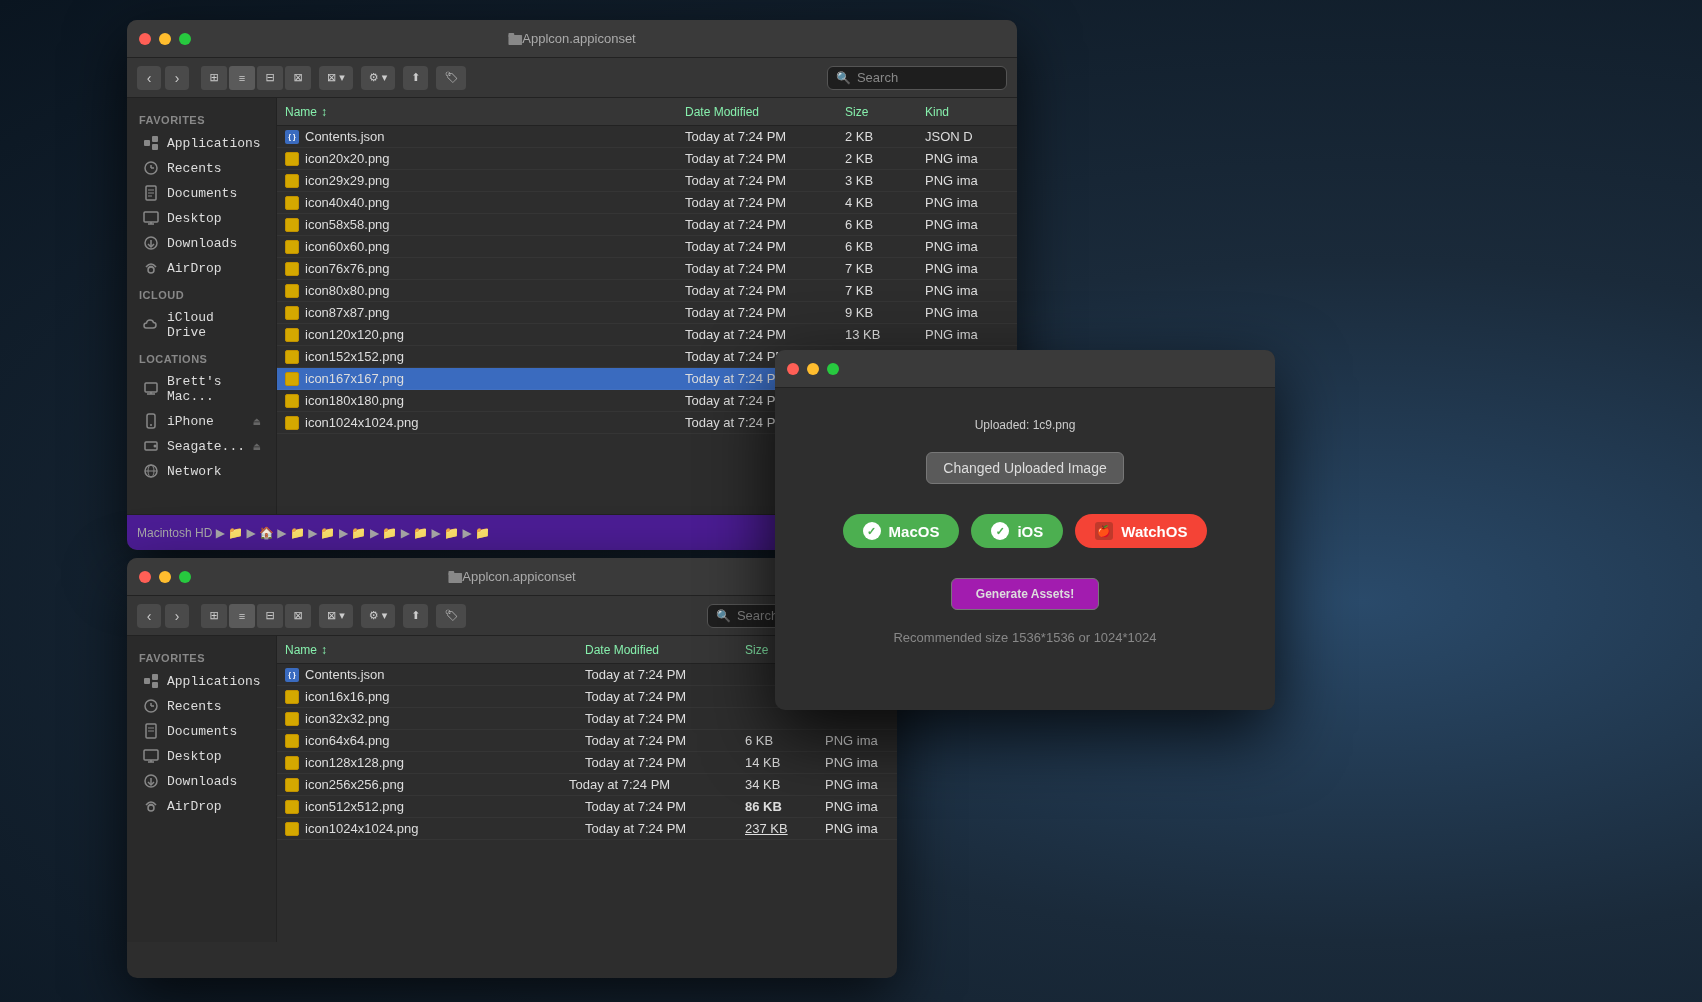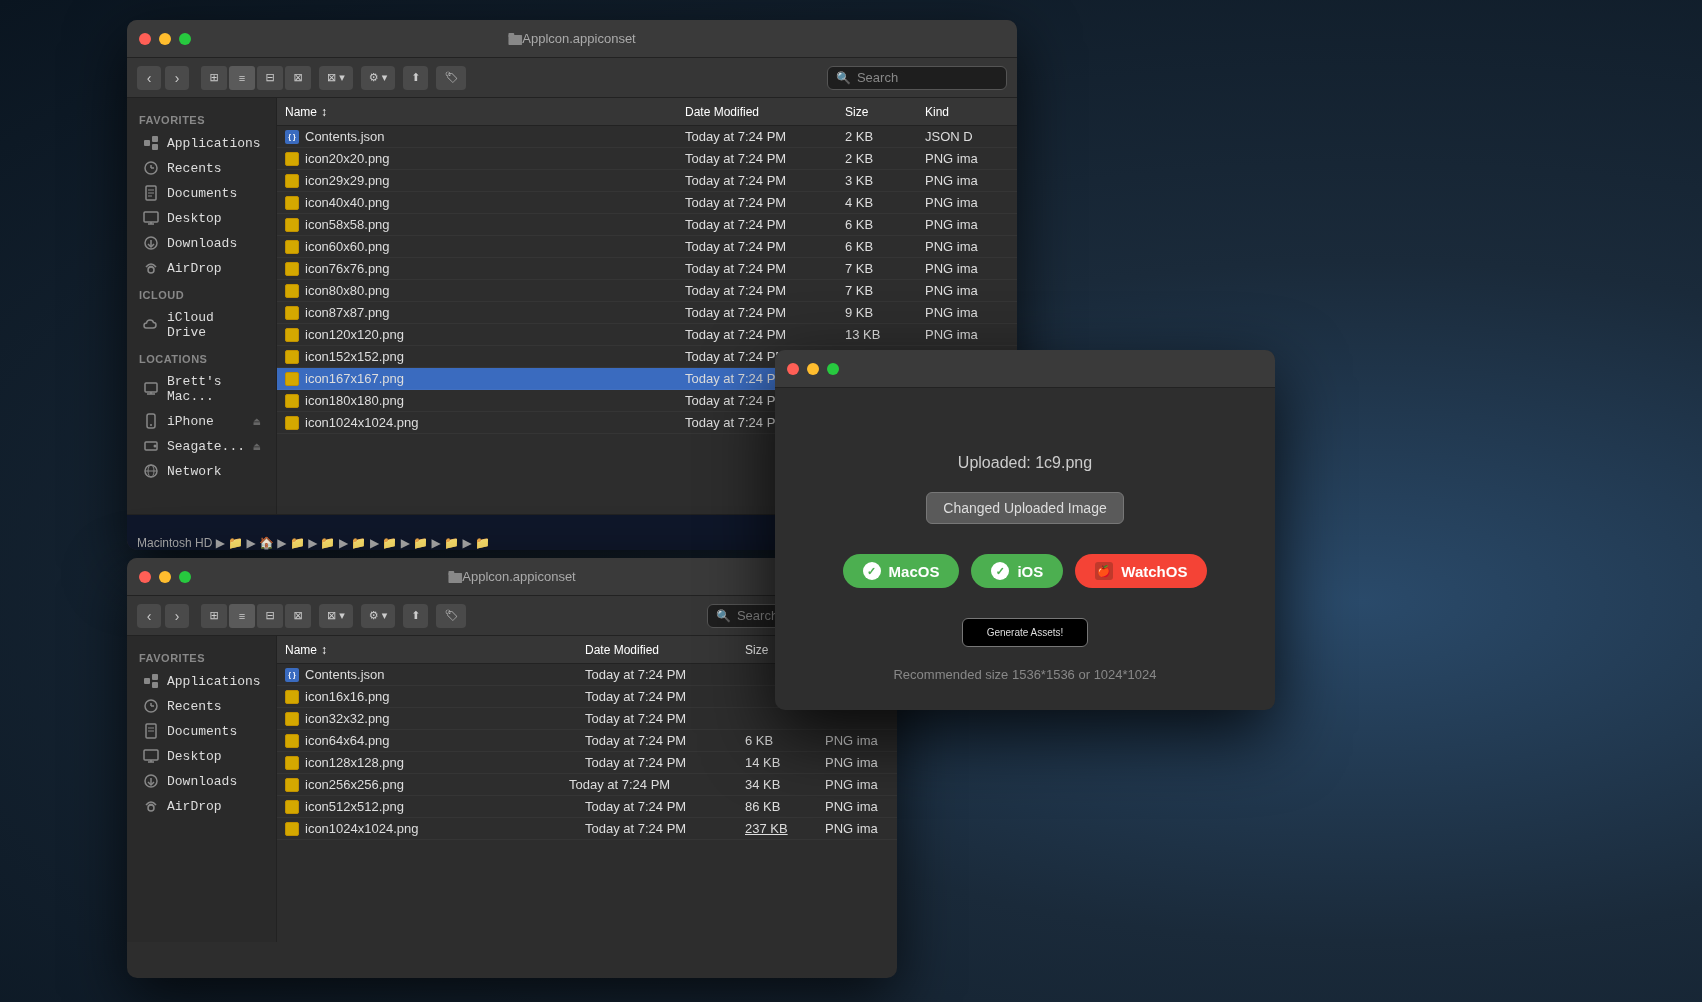--- a/index.html
+++ b/index.html
@@ -213,21 +213,21 @@
       display: flex;
       border-bottom: 1px solid #222;
       background: #363636;
       height: 28px;
     }
 
     .file-col-header {
       display: flex;
       align-items: center;
       padding: 0 8px;
-      color: #ffffff;
+      color: #86efac;
       font-size: 12px;
       gap: 4px;
       cursor: pointer;
     }
 
     .file-col-header.name { flex: 1; min-width: 0; }
     .file-col-header.modified { width: 160px; }
     .file-col-header.size { width: 80px; }
     .file-col-header.kind { width: 100px; }
 
@@ -291,25 +291,25 @@
       font-size: 7px;
       display: flex;
       align-items: center;
       justify-content: center;
       font-weight: bold;
       border: 1px solid #c09000;
     }
 
     
     .finder-statusbar {
-      background: #0f172a;
+      background: #4c1d95;
       height: 36px;
       border-top: 1px solid #222;
       display: flex;
-      align-items: flex-end;
+      align-items: center;
       padding: 0 10px;
       overflow: hidden;
     }
 
     .breadcrumb-path {
       display: flex;
       align-items: center;
       gap: 4px;
       color: #aaa;
       font-size: 12px;
@@ -336,22 +336,21 @@
     .app-content {
       padding: 30px 40px;
       display: flex;
       flex-direction: column;
       align-items: center;
       gap: 20px;
     }
 
     .app-uploaded-text {
       color: #ccc;
-      font-size: 16px;
-      margin-top: 36px;
+      font-size: 12px;
     }
 
     .app-change-btn {
       background: #5a5a5a;
       border: 1px solid #777;
       border-radius: 6px;
       color: #ddd;
       padding: 7px 16px;
       font-size: 14px;
       cursor: pointer;
@@ -406,27 +405,27 @@
     .platform-btn.watchos .check {
       background: #ff6b5b;
       width: 18px;
       height: 18px;
       border-radius: 4px;
       color: white;
       font-size: 10px;
     }
 
     .generate-btn {
-      background: #000000;
+      background: #a21caf;
       border: 1px solid #777;
       border-radius: 6px;
       color: #ddd;
       padding: 8px 24px;
-      font-size: 10px;
-      font-weight: 400;
+      font-size: 12px;
+      font-weight: 700;
       cursor: pointer;
     }
 
     .recommended-text {
       color: #888;
       font-size: 13px;
     }
   </style>
 </head>
 <body>
@@ -920,21 +919,21 @@
       <div class="file-cell modified">Today at 7:24 PM</div>
       <div class="file-cell size" style="width:80px;margin-left:16px;">34 KB</div>
       <div class="file-cell kind" style="width:80px;">PNG ima</div>
     </div>
           <div class="file-row">
       <div class="file-cell name">
         <div class="file-icon-png"></div>
         <span>icon512x512.png</span>
       </div>
       <div class="file-cell modified">Today at 7:24 PM</div>
-      <div class="file-cell size" style="width:80px;">86 KB</div>
+      <div class="file-cell size" style="width:80px;font-weight:bold;">86 KB</div>
       <div class="file-cell kind" style="width:80px;">PNG ima</div>
     </div>
           <div class="file-row">
       <div class="file-cell name">
         <div class="file-icon-png"></div>
         <span>icon1024x1024.png</span>
       </div>
       <div class="file-cell modified">Today at 7:24 PM</div>
       <div class="file-cell size" style="width:80px;text-decoration:underline;">237 KB</div>
       <div class="file-cell kind" style="width:80px;">PNG ima</div>

